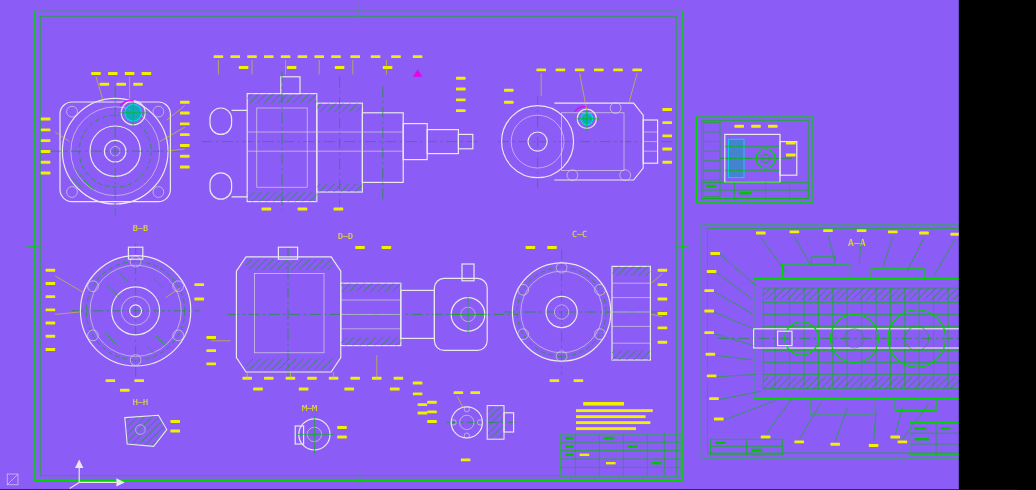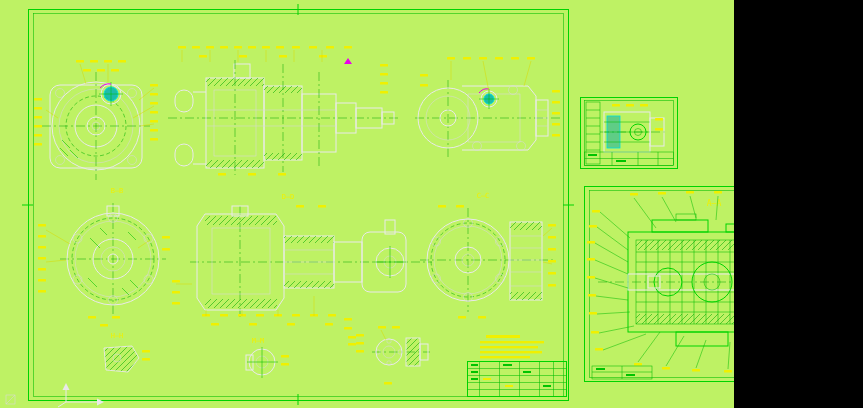--- a/index.html
+++ b/index.html
@@ -1,16 +1,16 @@
 <!DOCTYPE html>
 <html><head>
 <meta charset="utf-8">
 <style>
   html,body{margin:0;padding:0;background:#000;}
-  .stage{position:relative;width:734px;height:408px;background:#bef264;overflow:hidden;
+  .stage{position:relative;width:799px;height:408px;background:#8b5cf6;overflow:hidden;
          font-family:"DejaVu Sans Mono",monospace;}
   svg{position:absolute;left:0;top:0;}
   
   .w  {stroke:#e9e9e9;stroke-width:1;fill:none;}
   .wt {stroke:#d9d9d9;stroke-width:.55;fill:none;}
   .ws {stroke:#e9e9e9;stroke-width:.9;}           
   .g  {stroke:#00d400;stroke-width:1;fill:none;}
   .gt {stroke:#00bf00;stroke-width:.55;fill:none;}
   .gd {stroke:#00b000;stroke-width:.55;fill:none;stroke-dasharray:4 2.5;}
   .cl {stroke:#00a400;stroke-width:.5;fill:none;stroke-dasharray:9 3 2 3;}

